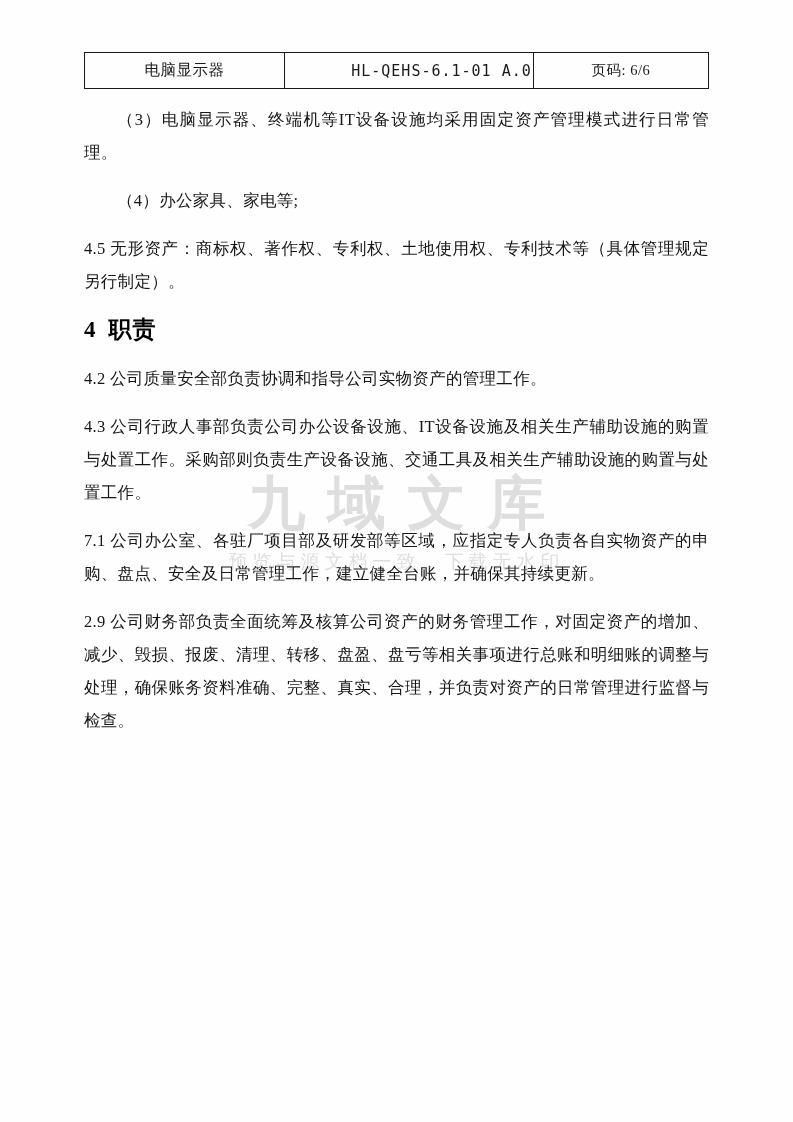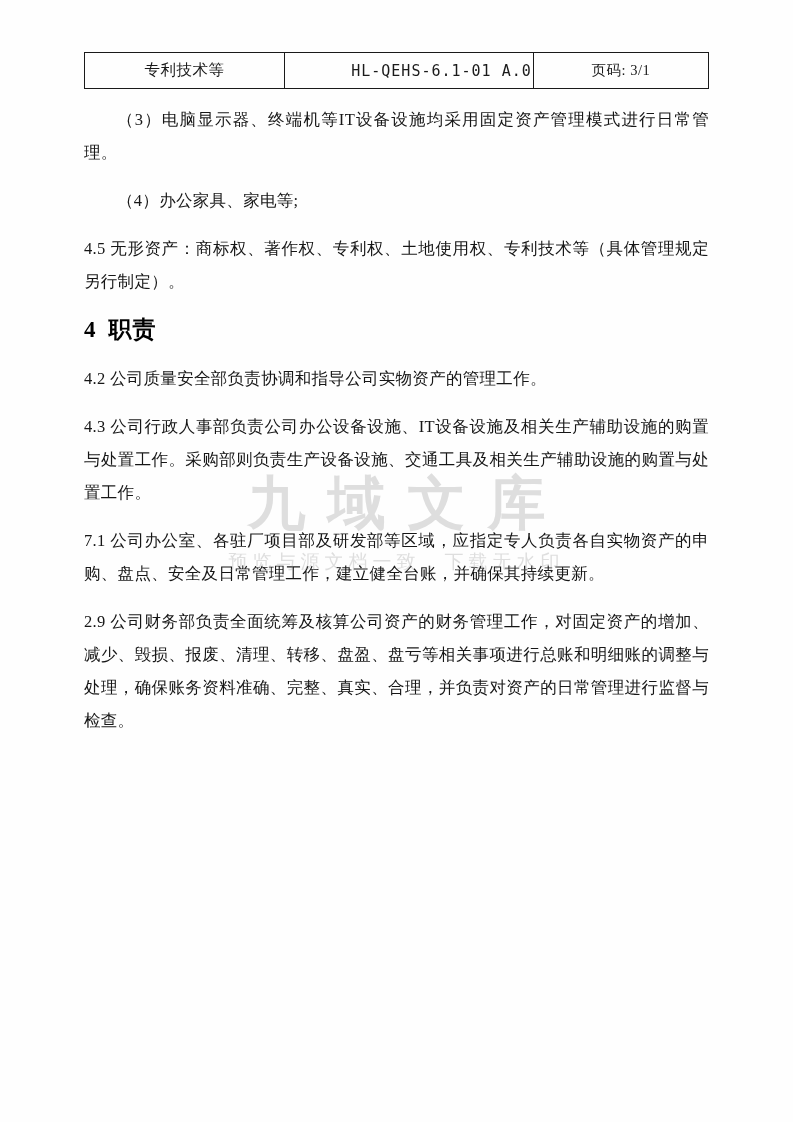--- a/index.html
+++ b/index.html
@@ -109,23 +109,23 @@
 </head>
 <body>
 
 <div class="page">
 
   <div class="content">
 
     <table class="header-table">
       <tbody>
           <tr>
-        <td class="c1">专利技术等</td>
+        <td class="c1">电脑显示器</td>
         <td class="c2">HL-QEHS-6.1-01 A.0</td>
-        <td class="c3">页码: 3/1</td>
+        <td class="c3">页码: 6/6</td>
       </tr>
     </tbody>
       </table>
 
     <p class="para indent">（3）电脑显示器、终端机等IT设备设施均采用固定资产管理模式进行日常管理。</p>
 
     <div class="spacer-sm"></div>
 
     <p class="para indent">（4）办公家具、家电等;</p>
 

